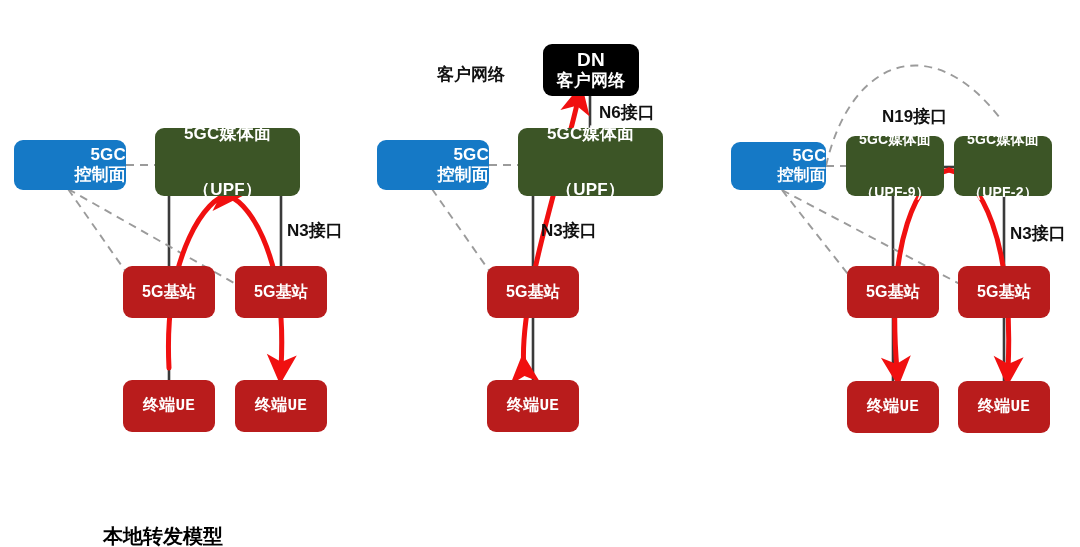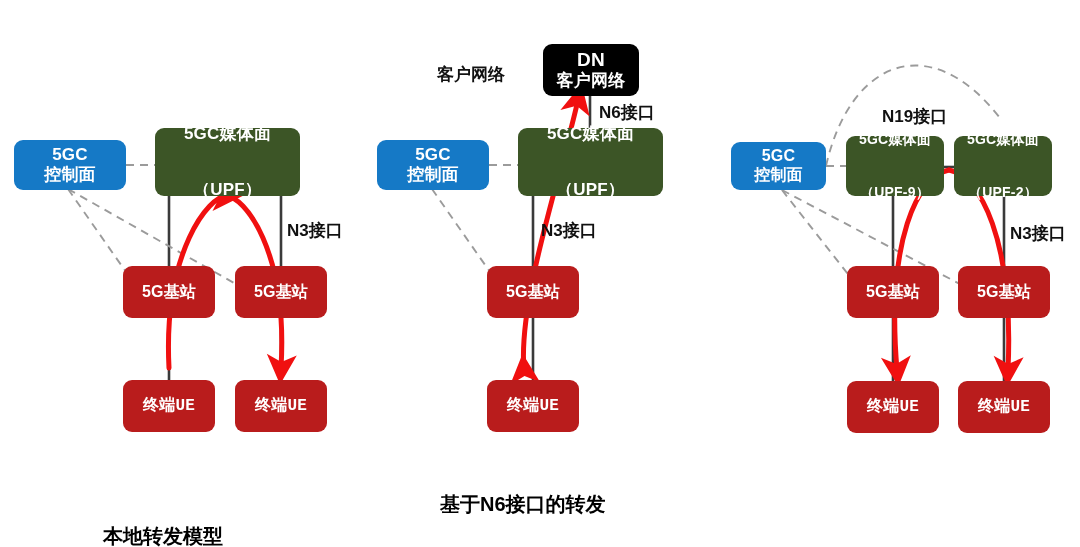--- a/index.html
+++ b/index.html
@@ -37,21 +37,21 @@
     align-items: center;
     justify-content: center;
     color: #ffffff;
     font-weight: bold;
     text-align: center;
     line-height: 1.18;
     letter-spacing: 0.2px;
     z-index: 5;
   }
   .node .l1, .node .l2 { display: block; white-space: nowrap; }
-  .node-ctrl   { background: #1579C6; }
+  .node-ctrl   { background: #1579C6; align-items: flex-end; }
   .node-upf    { background: #3C5526; gap: 36px; }
   .node-gnb    { background: #b91c1c; }
   .node-ue     { background: #b91c1c; font-family: Liberation Mono, monospace; }
   .node-dn     { background: #000000; border-radius: 9px; }
 
   .label {
     position: absolute;
     color: #111111;
     font-weight: bold;
     white-space: nowrap;
@@ -180,21 +180,20 @@
   <div class="node node-gnb" style="left:487px; top:266px; width:92px; height:52px; font-size:16px;">
     <span class="l1">5G基站</span>
   </div>
 
   <div class="node node-ue" style="left:487px; top:380px; width:92px; height:52px; font-size:16px;">
     <span class="l1">终端UE</span>
   </div>
 
   <div class="label" style="left:541px; top:219px; font-size:17px;">N3接口</div>
 
-  <div class="caption" style="left:440px; top:491px;">基于N6接口的转发</div>
 
   <div class="node node-ctrl" style="left:731px; top:142px; width:95px; height:48px; font-size:16px;">
     <span class="l1">5GC</span>
     <span class="l2">控制面</span>
   </div>
 
   <div class="node node-upf" style="left:846px; top:136px; width:98px; height:60px; font-size:14px;">
     <span class="l1">5GC媒体面</span>
     <span class="l2">（UPF-9）</span>
   </div>

